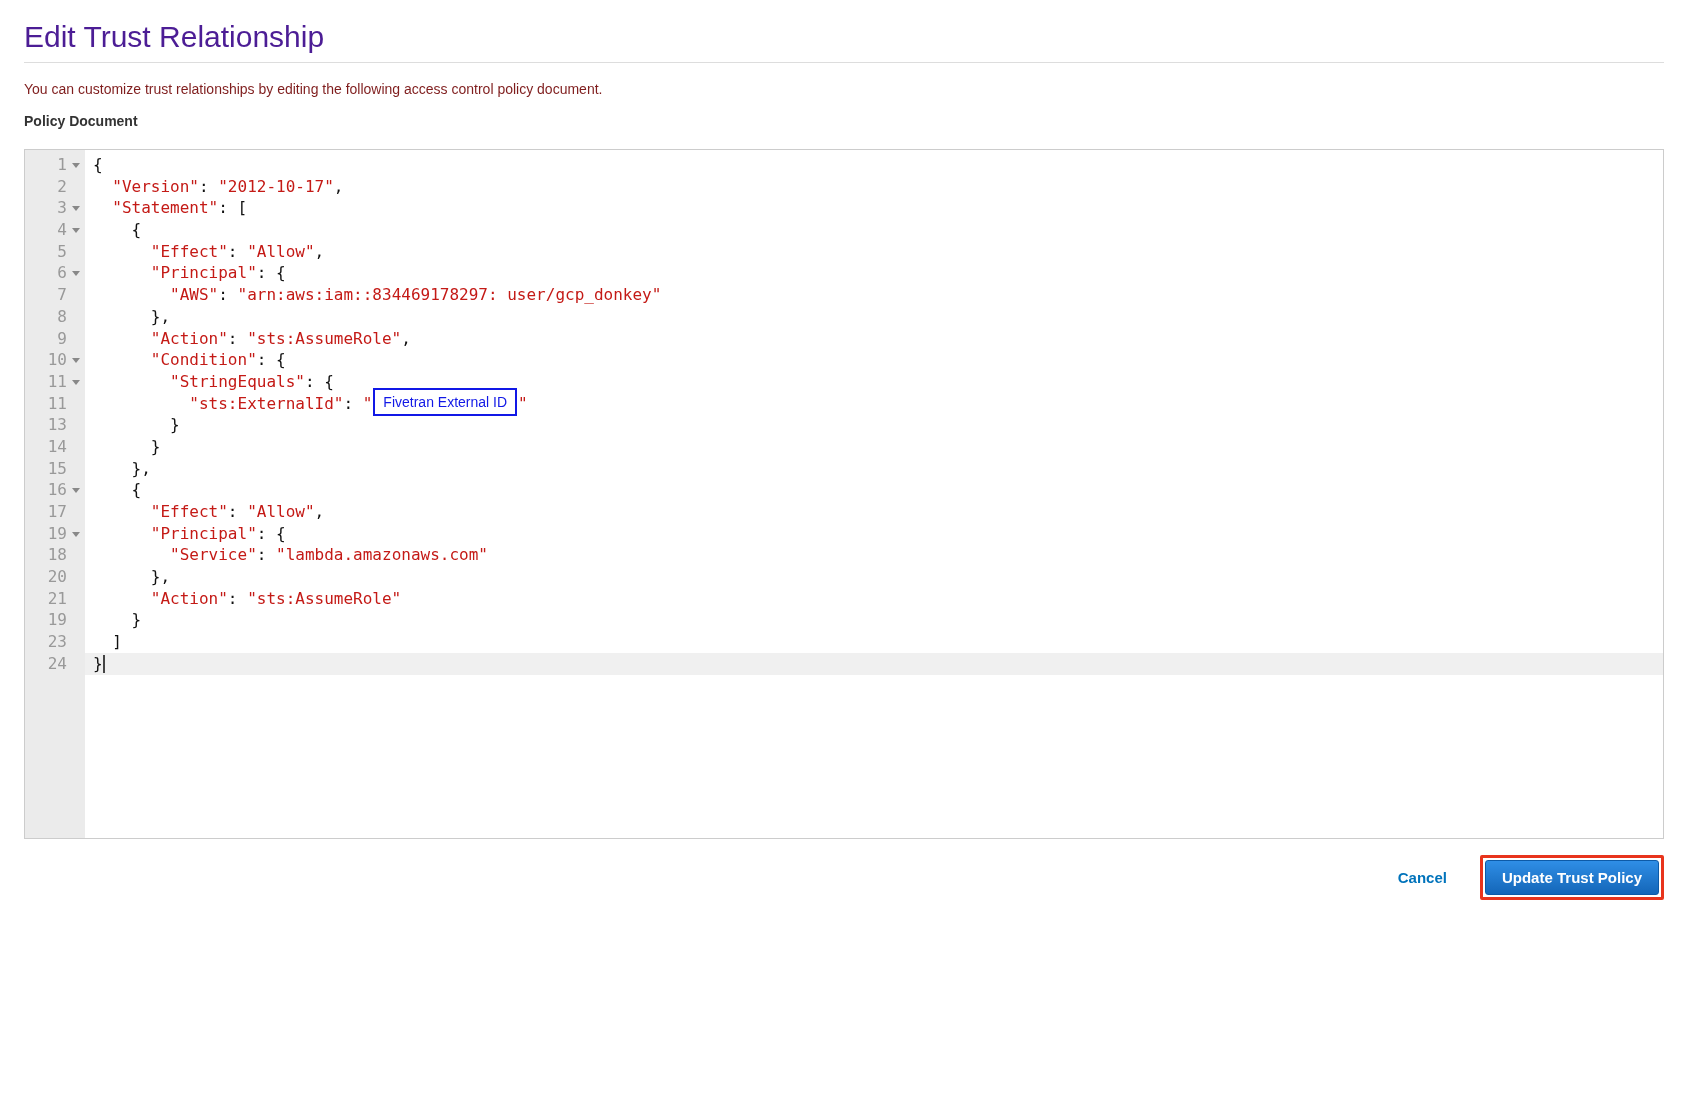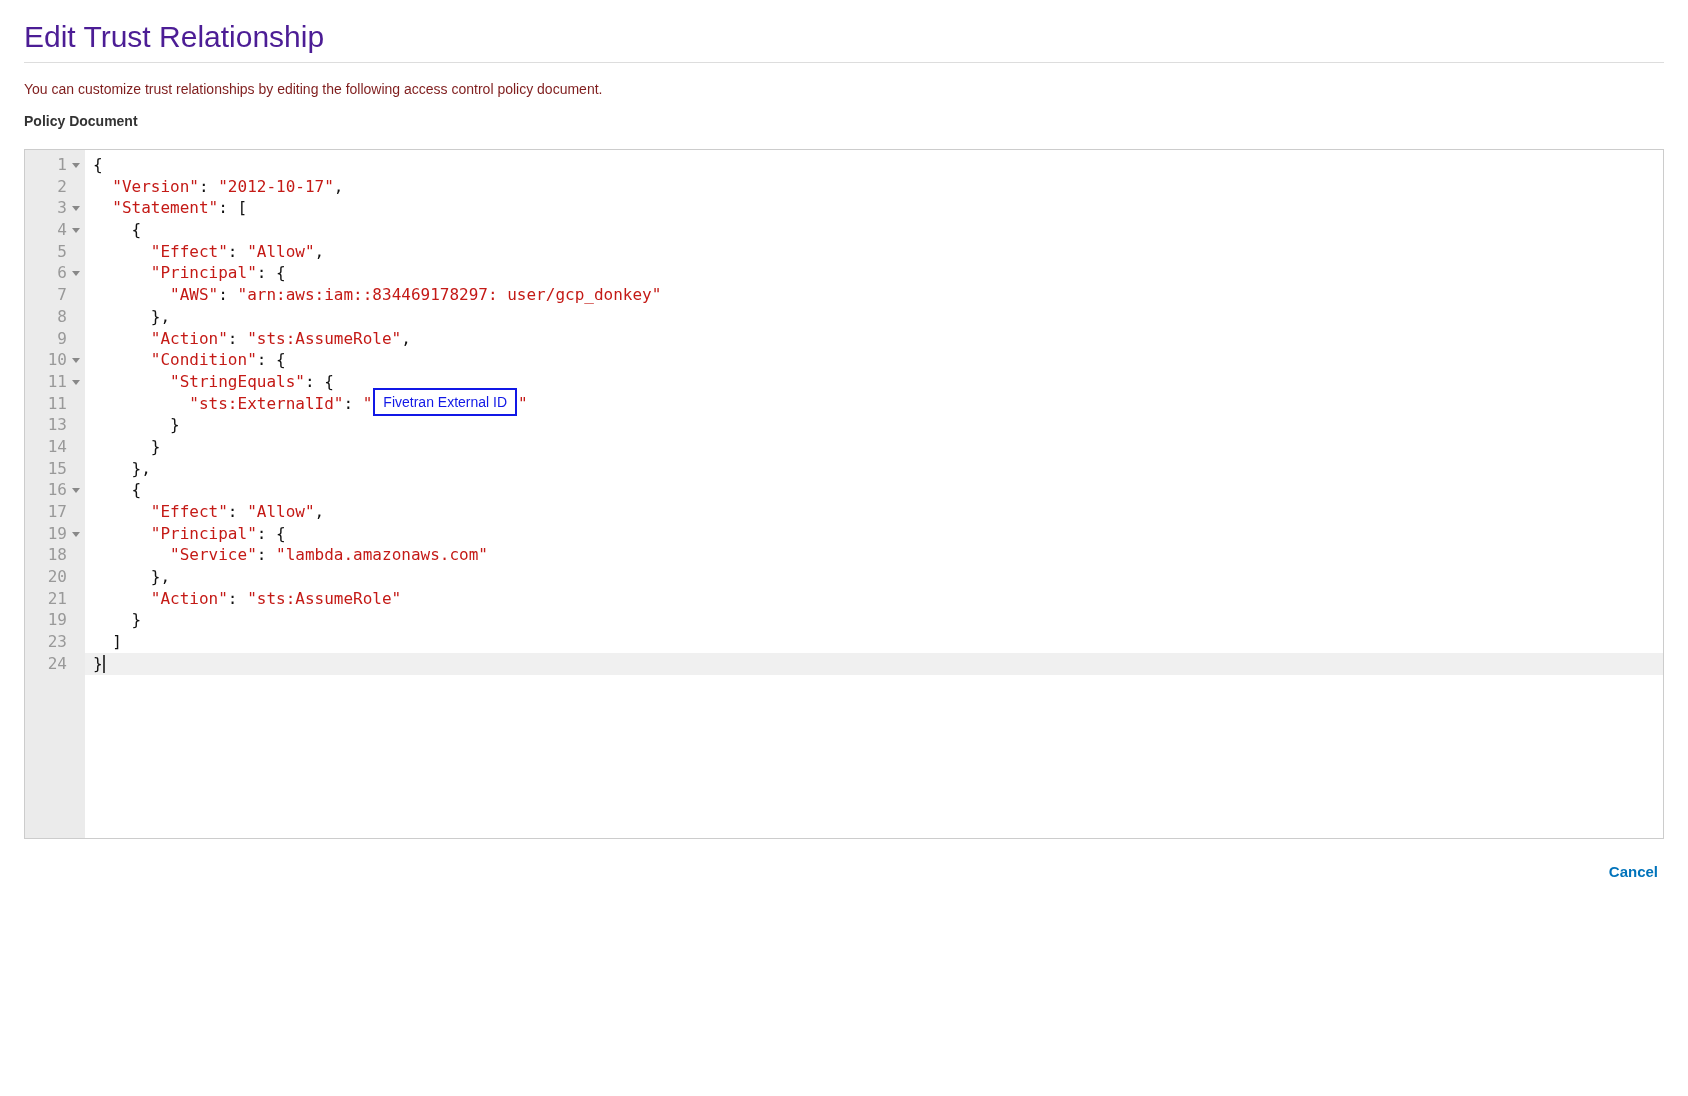--- a/index.html
+++ b/index.html
@@ -165,13 +165,16 @@
       <div class="gutter-line">21</div>
       <div class="gutter-line">19</div>
       <div class="gutter-line">23</div>
       <div class="gutter-line">24</div>
     </div>
   <div class="code" id="code"><div class="code-line"><span></span><span class="s-p">{</span></div><div class="code-line"><span>  </span><span class="s-k">"Version"</span><span class="s-p">: </span><span class="s-k">"2012-10-17"</span><span class="s-p">,</span></div><div class="code-line"><span>  </span><span class="s-k">"Statement"</span><span class="s-p">: [</span></div><div class="code-line"><span>    </span><span class="s-p">{</span></div><div class="code-line"><span>      </span><span class="s-k">"Effect"</span><span class="s-p">: </span><span class="s-k">"Allow"</span><span class="s-p">,</span></div><div class="code-line"><span>      </span><span class="s-k">"Principal"</span><span class="s-p">: {</span></div><div class="code-line"><span>        </span><span class="s-k">"AWS"</span><span class="s-p">: </span><span class="s-k">"arn:aws:iam::834469178297: user/gcp_donkey"</span></div><div class="code-line"><span>      </span><span class="s-p">},</span></div><div class="code-line"><span>      </span><span class="s-k">"Action"</span><span class="s-p">: </span><span class="s-k">"sts:AssumeRole"</span><span class="s-p">,</span></div><div class="code-line"><span>      </span><span class="s-k">"Condition"</span><span class="s-p">: {</span></div><div class="code-line"><span>        </span><span class="s-k">"StringEquals"</span><span class="s-p">: {</span></div><div class="code-line"><span>          </span><span class="s-k">"sts:ExternalId"</span><span class="s-p">: </span><span class="s-k">"</span><span class="callout">Fivetran External ID</span><span class="s-k">"</span></div><div class="code-line"><span>        </span><span class="s-p">}</span></div><div class="code-line"><span>      </span><span class="s-p">}</span></div><div class="code-line"><span>    </span><span class="s-p">},</span></div><div class="code-line"><span>    </span><span class="s-p">{</span></div><div class="code-line"><span>      </span><span class="s-k">"Effect"</span><span class="s-p">: </span><span class="s-k">"Allow"</span><span class="s-p">,</span></div><div class="code-line"><span>      </span><span class="s-k">"Principal"</span><span class="s-p">: {</span></div><div class="code-line"><span>        </span><span class="s-k">"Service"</span><span class="s-p">: </span><span class="s-k">"lambda.amazonaws.com"</span></div><div class="code-line"><span>      </span><span class="s-p">},</span></div><div class="code-line"><span>      </span><span class="s-k">"Action"</span><span class="s-p">: </span><span class="s-k">"sts:AssumeRole"</span></div><div class="code-line"><span>    </span><span class="s-p">}</span></div><div class="code-line"><span>  </span><span class="s-p">]</span></div><div class="line-highlight" style="top: 503.1px;"></div><div class="code-line"><span></span><span class="s-p">}</span><span class="cursor-box"></span></div></div>
 </div>
 
 <div class="footer">
   <button class="btn-cancel">Cancel</button>
+  <span class="primary-highlight">
+    <button class="btn-primary">Update Trust Policy</button>
+  </span>
 </div>
 
 </body></html>

